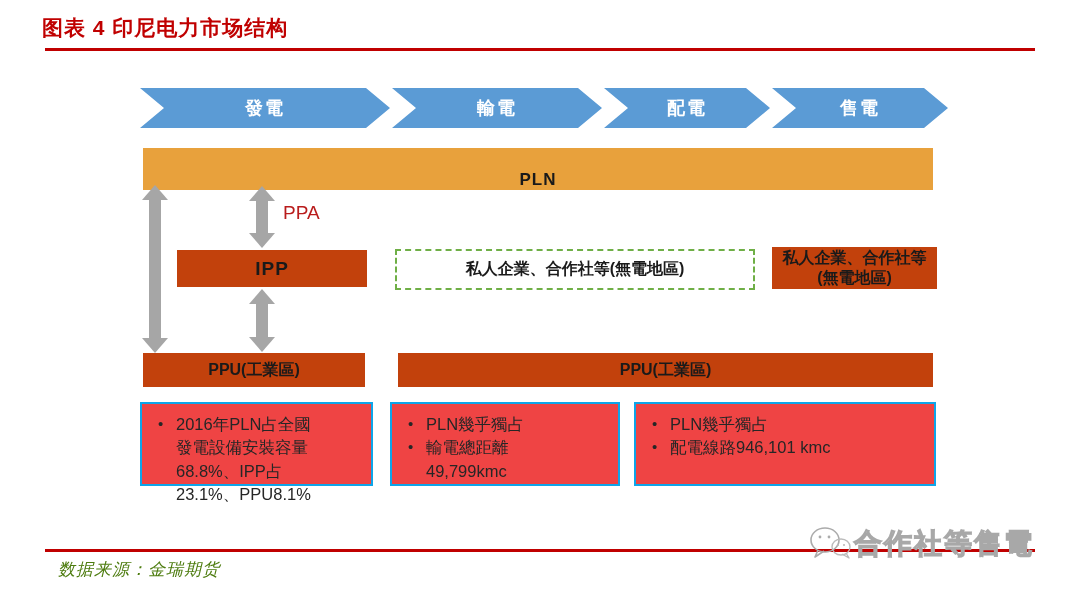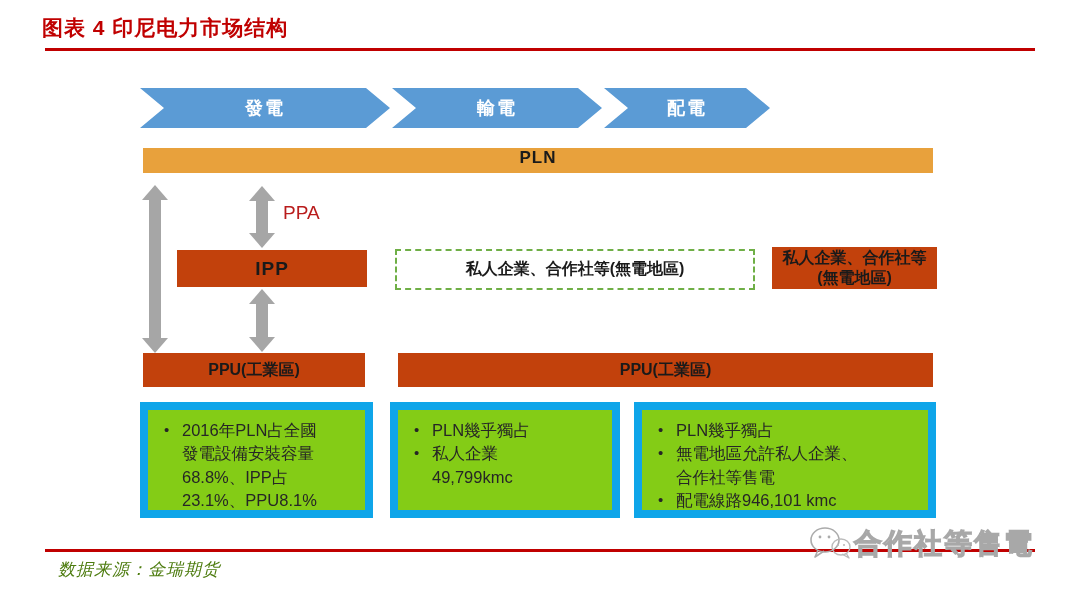--- a/index.html
+++ b/index.html
@@ -19,22 +19,22 @@
     display:flex;align-items:center;justify-content:center;
     color:#fff;font-weight:bold;font-size:18px;letter-spacing:2px;
     clip-path:polygon(0 0, calc(100% - 24px) 0, 100% 50%, calc(100% - 24px) 100%, 0 100%, 24px 50%);
   }
   .chev1{left:140px;width:250px;}
   .chev2{left:392px;width:210px;}
   .chev3{left:604px;width:166px;text-align:center;}
   .chev4{left:772px;width:176px;}
   
   .pln-bar{
-    position:absolute;left:143px;top:148px;width:790px;height:25px;background:#E8A13C;
-    display:flex;align-items:flex-start;justify-content:center;
+    position:absolute;left:143px;top:148px;width:790px;height:42px;background:#E8A13C;
+    display:flex;align-items:flex-end;justify-content:center;
     font-weight:bold;font-size:17px;color:#1a1a1a;letter-spacing:1px;
   }
   
   .varrow{position:absolute;display:flex;flex-direction:column;align-items:center;}
   .varrow .head-up{width:0;height:0;border-left:13px solid transparent;border-right:13px solid transparent;border-bottom:15px solid #A6A6A6;}
   .varrow .shaft{flex:1;width:12px;background:#A6A6A6;}
   .varrow .head-down{width:0;height:0;border-left:13px solid transparent;border-right:13px solid transparent;border-top:15px solid #A6A6A6;}
   .varrow-tall{left:141px;top:185px;width:28px;height:168px;}
   .varrow-ppa{left:248px;top:186px;width:28px;height:62px;}
   .varrow-mid{left:248px;top:289px;width:28px;height:63px;}
@@ -49,21 +49,21 @@
   .ppu-right{left:398px;top:353px;width:535px;height:34px;font-size:16px;}
   .private-solid{left:772px;top:247px;width:161px;height:42px;font-size:16px;line-height:1.25;padding:0 2px;}
   .private-dashed{
     position:absolute;left:395px;top:249px;width:360px;height:41px;background:#ffffff;
     border:2px dashed #6FAF46;box-sizing:border-box;
     display:flex;align-items:center;justify-content:center;
     font-weight:bold;font-size:16px;color:#1a1a1a;
   }
   
   .note{
-    position:absolute;top:402px;height:116px;background:#84cc16;border:8px solid #0ea5e9;
+    position:absolute;top:402px;height:84px;background:#ef4444;border:2px solid #0ea5e9;
     box-sizing:border-box;
   }
   .note1{left:140px;width:233px;}
   .note2{left:390px;width:230px;}
   .note3{left:634px;width:302px;}
   .note ul{margin:0;padding:9px 6px 6px 10px;list-style:none;}
   .note li{
     position:relative;padding-left:24px;font-size:16.5px;line-height:1.42;color:#262626;
     white-space:pre-line;font-weight:500;
   }
@@ -89,20 +89,23 @@
   <div class="title-rule"></div>
 
   <div class="chev chev1">
     <span>發電</span>
   </div>
   <div class="chev chev2">
     <span>輸電</span>
   </div>
   <div class="chev chev3">
     <span>配電</span>
+  </div>
+  <div class="chev chev4">
+    <span>售電</span>
   </div>
 
   <div class="pln-bar">
     <span>PLN</span>
   </div>
 
   <div class="varrow varrow-tall">
     <div class="head-up"></div>
       <div class="shaft"></div>
       <div class="head-down"></div>
@@ -139,29 +142,27 @@
     <ul>
       <li>2016年PLN占全國
 發電設備安裝容量
 68.8%、IPP占
 23.1%、PPU8.1%</li>
     </ul>
   </div>
   <div class="note note2">
     <ul>
       <li>PLN幾乎獨占</li>
-      <li>私人企業
+      <li>輸電總距離
 49,799kmc</li>
     </ul>
   </div>
   <div class="note note3">
     <ul>
       <li>PLN幾乎獨占</li>
-      <li>無電地區允許私人企業、
-合作社等售電</li>
       <li>配電線路946,101 kmc</li>
     </ul>
   </div>
 
   <div class="footer-rule"></div>
   <div class="watermark">
     <svg class="wm-icon" viewBox="0 0 44 40">
       <ellipse cx="17" cy="16" rx="14" ry="12" fill="none" stroke="#ababab" stroke-width="1.6"></ellipse>
       <path d="M10 26 L7 33 L16 27" fill="none" stroke="#ababab" stroke-width="1.6" stroke-linejoin="round"></path>
       <ellipse cx="33" cy="23" rx="9" ry="8" fill="none" stroke="#bbbbbb" stroke-width="1.4"></ellipse>

